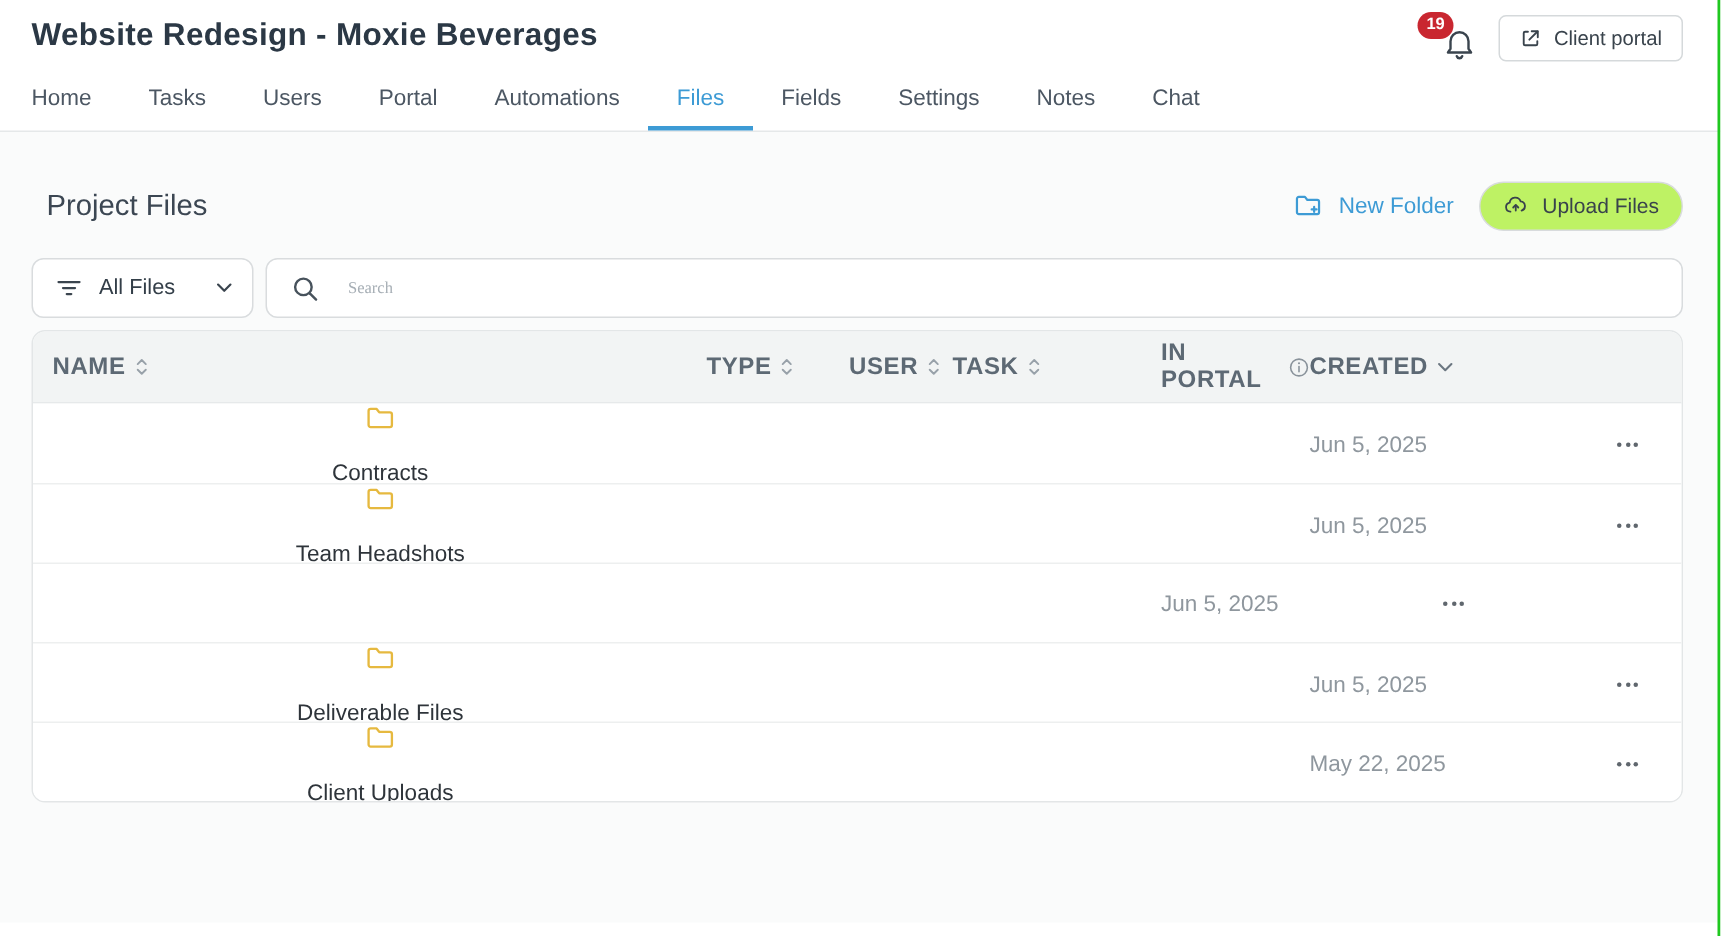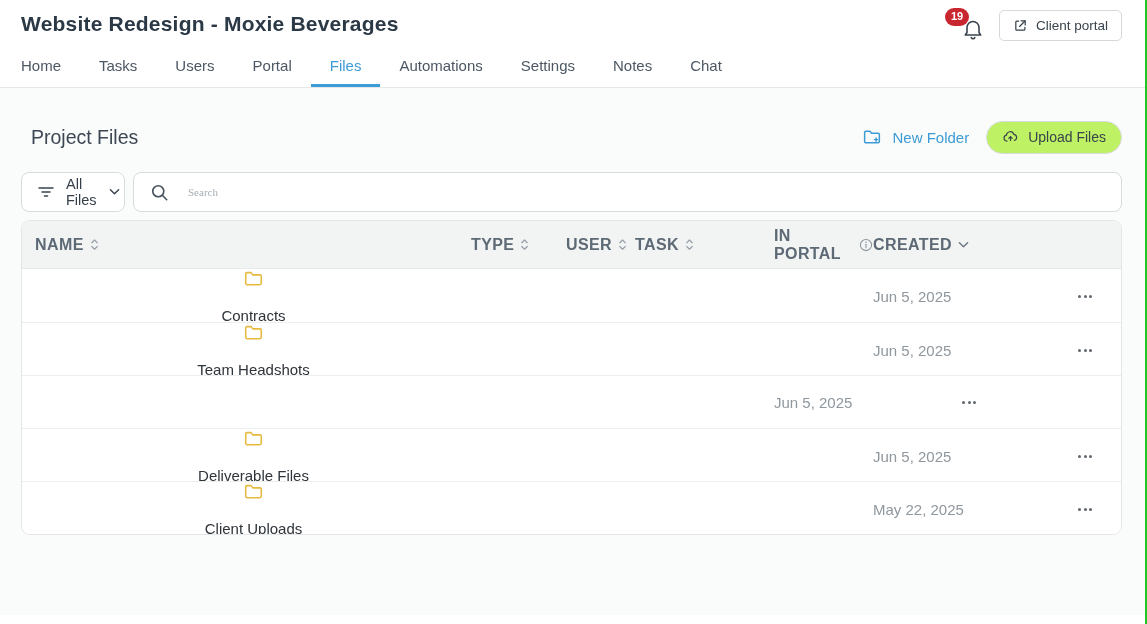--- a/index.html
+++ b/index.html
@@ -38,21 +38,21 @@
              padding:0 25px 0 31px; height:38px; }
   .page-title { font-size:19.5px; font-weight:500; color:#3c4753; }
   .toolbar-right { display:flex; align-items:center; gap:17px; }
   .new-folder { display:flex; align-items:center; gap:10px; color:#3d9bd5;
                 font-size:15px; cursor:pointer; }
   .upload-btn { display:flex; align-items:center; gap:9px; border:1px solid #d8dbdd;
                 border-radius:17px; padding:7px 15px 8px; font-size:14px; color:#39434c;
                 background:#bef264; cursor:pointer; }
 
   .filter-row { display:flex; gap:8px; margin:16px 25px 0 21px; }
-  .allfiles-btn { display:flex; align-items:center; gap:12px; width:104px; height:40px;
+  .allfiles-btn { display:flex; align-items:center; gap:12px; width:148px; height:40px;
                   border:1px solid #d9dcde; border-radius:8px; background:#fff;
                   padding:0 13px 0 16px; font-size:14.5px; color:#333e48; cursor:pointer; }
   .allfiles-label { flex:1; }
   .search-box { flex:1; display:flex; align-items:center; gap:17px; height:40px;
                 border:1px solid #d9dcde; border-radius:8px; background:#fff; padding:0 16px; }
   .search-box input { border:none; outline:none; flex:1; font-size:11px; color:#333e48;
                       background:transparent; font-family:Liberation Serif, serif; }
   .search-box input::placeholder { color:#a6aeb5; }
 
   
@@ -106,22 +106,23 @@
       <span>Client portal</span>
     </button>
   </div>
 </div>
 
 <div class="tabbar">
   <div class="tab">Home</div>
   <div class="tab">Tasks</div>
   <div class="tab">Users</div>
   <div class="tab">Portal</div>
+  <div class="tab">Automations</div>
   <div class="tab active">Files</div>
-  <div class="tab">Automations</div>
+  <div class="tab">Fields</div>
   <div class="tab">Settings</div>
   <div class="tab">Notes</div>
   <div class="tab">Chat</div>
 </div>
 
 <div class="content">
 
   <div class="toolbar">
     <div class="page-title">Project Files</div>
     <div class="toolbar-right">

